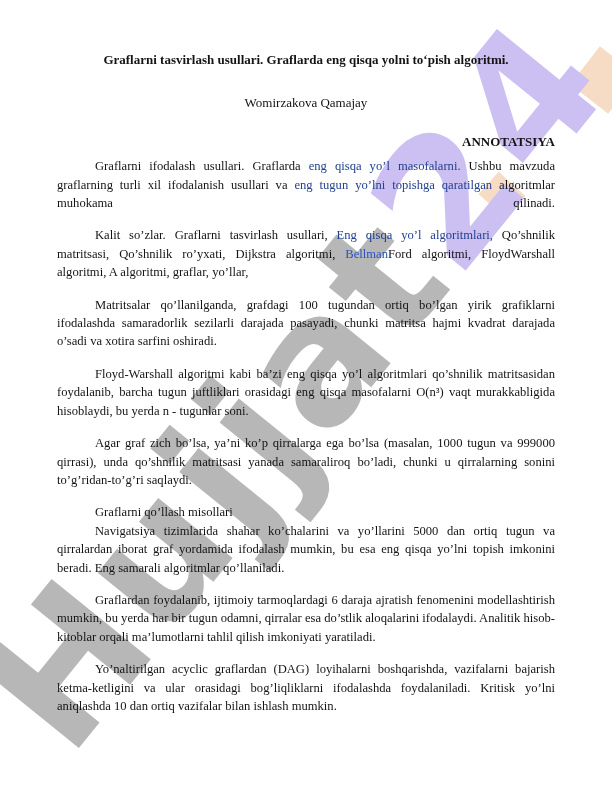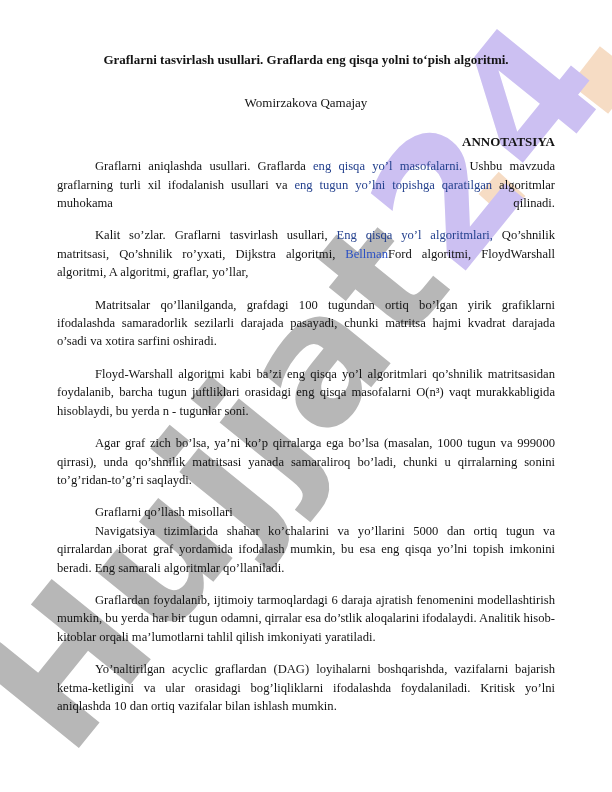--- a/index.html
+++ b/index.html
@@ -53,21 +53,21 @@
     <div class="wm-accent-a"></div>
     <div class="wm-accent-b"></div>
     <div class="watermark"><span class="wm-gray">Hujjat</span><span class="wm-purple">24</span></div>
   </div>
 
   <div class="content">
     <h1 class="title">Graflarni tasvirlash usullari. Graflarda eng qisqa yolni to‘pish algoritmi.</h1>
     <p class="author">Womirzakova Qamajay</p>
     <h2 class="annot-heading">ANNOTATSIYA</h2>
     <div id="blocks">
-        <p class="para p-annot"><span class="s-n">Graflarni aniqlashda usullari. Graflarda </span><span class="s-navy">eng qisqa yo’l masofalarni.</span><span class="s-n"> Ushbu mavzuda graflarning turli xil ifodalanish usullari va </span><span class="s-navy">eng tugun yo’lni topishga qaratilgan</span><span class="s-n"> algoritmlar muhokama qilinadi.</span></p>
+        <p class="para p-annot"><span class="s-n">Graflarni ifodalash usullari. Graflarda </span><span class="s-navy">eng qisqa yo’l masofalarni.</span><span class="s-n"> Ushbu mavzuda graflarning turli xil ifodalanish usullari va </span><span class="s-navy">eng tugun yo’lni topishga qaratilgan</span><span class="s-n"> algoritmlar muhokama qilinadi.</span></p>
         <p class="para"><span class="s-b">Kalit so’zlar.</span><span class="s-n"> Graflarni tasvirlash usullari, </span><span class="s-navy">Eng qisqa yo’l algoritmlari,</span><span class="s-n"> Qo’shnilik matritsasi, Qo’shnilik ro’yxati, Dijkstra algoritmi, </span><span class="s-blue">Bellman</span><span class="s-n">Ford algoritmi, FloydWarshall algoritmi, A algoritmi, graflar, yo’llar,</span></p>
         <p class="para"><span class="s-n">Matritsalar qo’llanilganda, grafdagi 100 tugundan ortiq bo’lgan yirik grafiklarni ifodalashda samaradorlik sezilarli darajada pasayadi, chunki matritsa hajmi kvadrat darajada o’sadi va xotira sarfini oshiradi.</span></p>
         <p class="para"><span class="s-n">Floyd-Warshall algoritmi kabi ba’zi eng qisqa yo’l algoritmlari qo’shnilik matritsasidan foydalanib, barcha tugun juftliklari orasidagi eng qisqa masofalarni O(n³) vaqt murakkabligida hisoblaydi, bu yerda n - tugunlar soni.</span></p>
         <p class="para"><span class="s-n">Agar graf zich bo’lsa, ya’ni ko’p qirralarga ega bo’lsa (masalan, 1000 tugun va 999000 qirrasi), unda qo’shnilik matritsasi yanada samaraliroq bo’ladi, chunki u qirralarning sonini to’g’ridan-to’g’ri saqlaydi.</span></p>
         <h3 class="heading mt-sm"><span class="s-b">Graflarni qo’llash misollari</span></h3>
         <p class="para"><span class="s-n">Navigatsiya tizimlarida shahar ko’chalarini va yo’llarini 5000 dan ortiq tugun va qirralardan iborat graf yordamida ifodalash mumkin, bu esa eng qisqa yo’lni topish imkonini beradi.  Eng samarali algoritmlar qo’llaniladi.</span></p>
         <p class="para"><span class="s-n">Graflardan foydalanib, ijtimoiy tarmoqlardagi 6 daraja ajratish fenomenini modellashtirish mumkin, bu yerda har bir tugun odamni, qirralar esa do’stlik aloqalarini ifodalaydi.  Analitik hisob-kitoblar orqali ma’lumotlarni tahlil qilish imkoniyati yaratiladi.</span></p>
         <p class="para"><span class="s-n">Yo’naltirilgan acyclic graflardan (DAG) loyihalarni boshqarishda, vazifalarni bajarish ketma-ketligini va ular orasidagi bog’liqliklarni ifodalashda foydalaniladi. Kritisk yo’lni aniqlashda 10 dan ortiq vazifalar bilan ishlash mumkin.</span></p>
       </div>
   </div>

